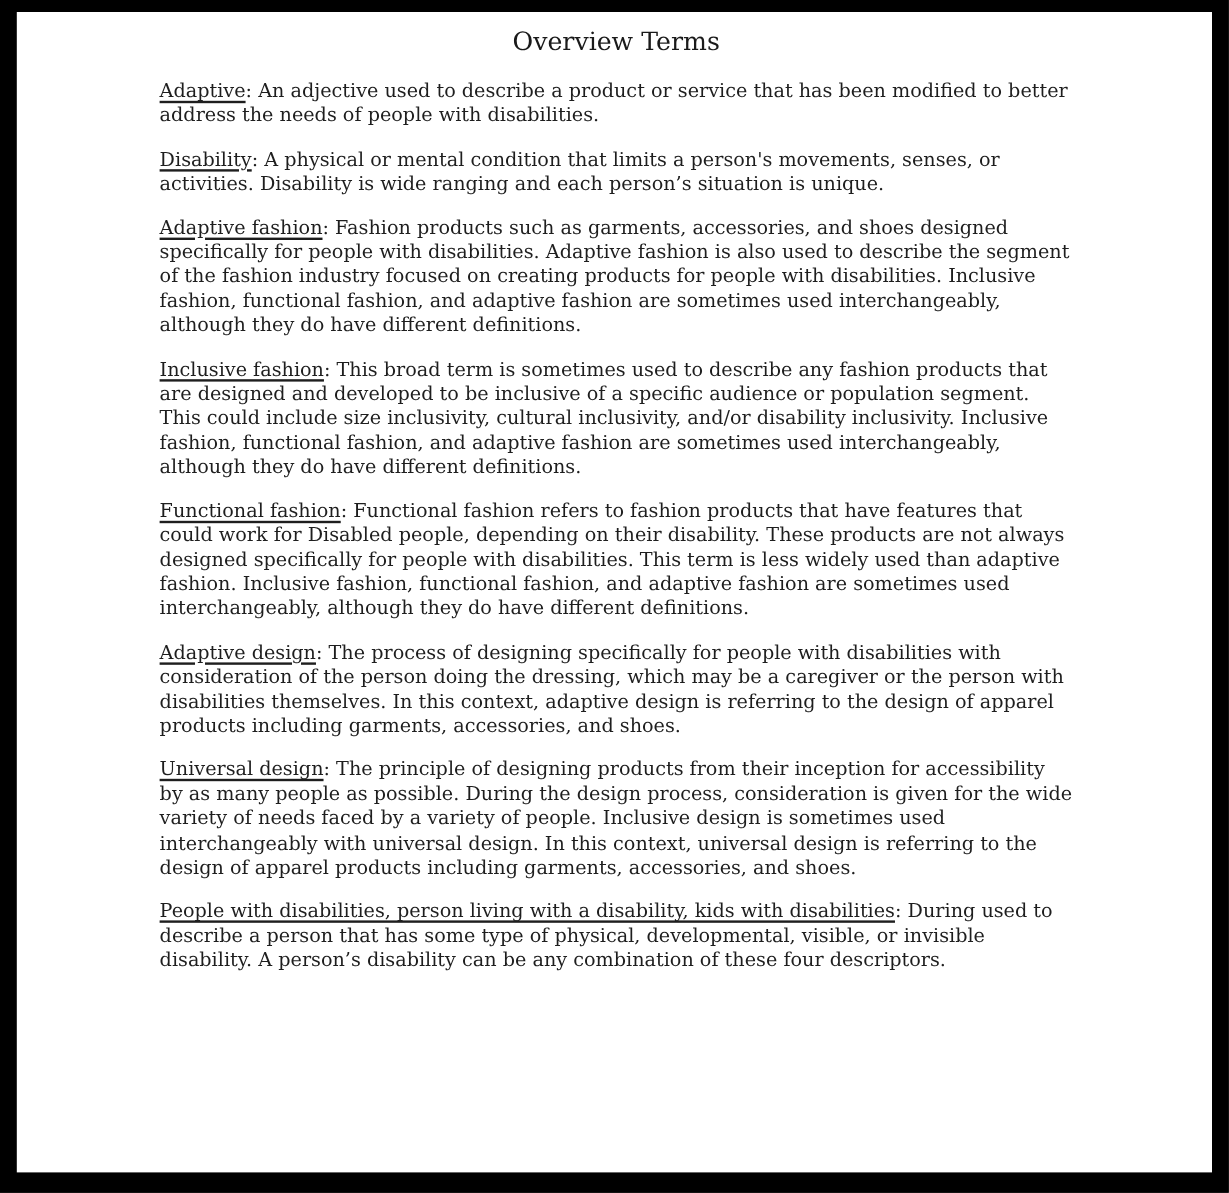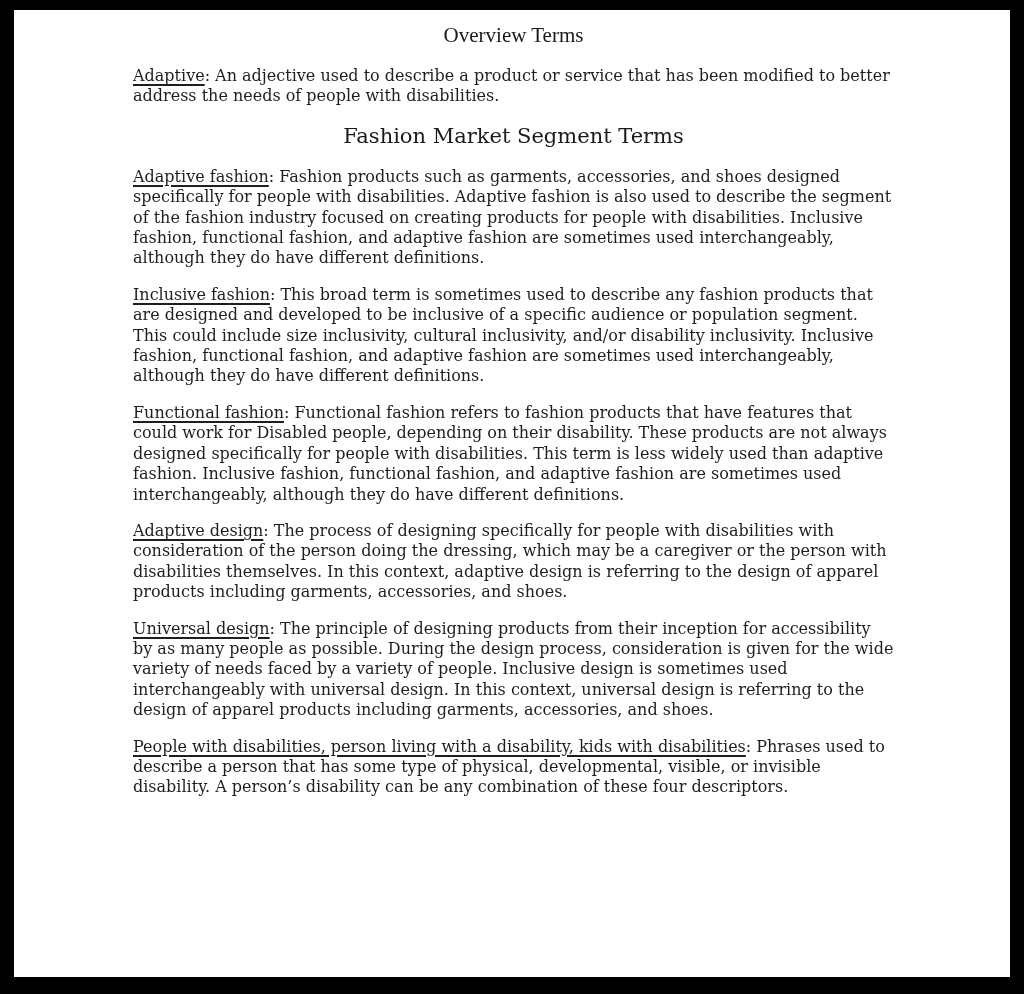--- a/index.html
+++ b/index.html
@@ -30,46 +30,45 @@
   .section-heading {
     font-size: 21px;
     line-height: 26px;
     font-weight: normal;
     text-align: center;
     margin: 15px 0 18px 0;
     color: #1a1a1a;
   }
   .section:first-child .section-heading {
     margin-top: 0;
-    font-family: Liberation Serif, serif;
   }
   .term-paragraph {
     margin: 0 0 16px 0;
     text-align: left;
   }
   .term-label {
     text-decoration: underline;
     text-decoration-thickness: 1.5px;
     text-underline-offset: 2.5px;
   }
 </style>
 </head>
 <body>
 
 <div class="viewer">
   <main class="page" id="document-page">
       <section class="section">
         <h2 class="section-heading">Overview Terms</h2>
         <p class="term-paragraph"><span class="term-label">Adaptive</span><span>: An adjective used to describe a product or service that has been modified to better address the needs of people with disabilities.</span></p>
+        <p class="term-paragraph"><span class="term-label">Disability</span><span>: A physical or mental condition that limits a person's movements, senses, or activities. Disability is wide ranging and each person’s situation is unique.</span></p>
       </section>
       <section class="section">
-        <h2 class="section-heading">Fashion Market Segment Terms</h2>
         <p class="term-paragraph"><span class="term-label">Adaptive fashion</span><span>: Fashion products such as garments, accessories, and shoes designed specifically for people with disabilities. Adaptive fashion is also used to describe the segment of the fashion industry focused on creating products for people with disabilities. Inclusive fashion, functional fashion, and adaptive fashion are sometimes used interchangeably, although they do have different definitions.</span></p>
         <p class="term-paragraph"><span class="term-label">Inclusive fashion</span><span>: This broad term is sometimes used to describe any fashion products that are designed and developed to be inclusive of a specific audience or population segment. This could include size inclusivity, cultural inclusivity, and/or disability inclusivity. Inclusive fashion, functional fashion, and adaptive fashion are sometimes used interchangeably, although they do have different definitions.</span></p>
         <p class="term-paragraph"><span class="term-label">Functional fashion</span><span>: Functional fashion refers to fashion products that have features that could work for Disabled people, depending on their disability. These products are not always designed specifically for people with disabilities. This term is less widely used than adaptive fashion. Inclusive fashion, functional fashion, and adaptive fashion are sometimes used interchangeably, although they do have different definitions.</span></p>
         <p class="term-paragraph"><span class="term-label">Adaptive design</span><span>: The process of designing specifically for people with disabilities with consideration of the person doing the dressing, which may be a caregiver or the person with disabilities themselves. In this context, adaptive design is referring to the design of apparel products including garments, accessories, and shoes.</span></p>
         <p class="term-paragraph"><span class="term-label">Universal design</span><span>: The principle of designing products from their inception for accessibility by as many people as possible. During the design process, consideration is given for the wide variety of needs faced by a variety of people. Inclusive design is sometimes used interchangeably with universal design. In this context, universal design is referring to the design of apparel products including garments, accessories, and shoes.</span></p>
       </section>
       <section class="section">
-        <p class="term-paragraph"><span class="term-label">People with disabilities, person living with a disability, kids with disabilities</span><span>: Phrases used to describe a person that has some type of physical, developmental, visible, or invisible disability. A person’s disability can be any combination of these four descriptors.</span></p>
+        <p class="term-paragraph"><span class="term-label">People with disabilities, person living with a disability, kids with disabilities</span><span>: During used to describe a person that has some type of physical, developmental, visible, or invisible disability. A person’s disability can be any combination of these four descriptors.</span></p>
       </section>
     </main>
 </div>
 
 </body></html>

